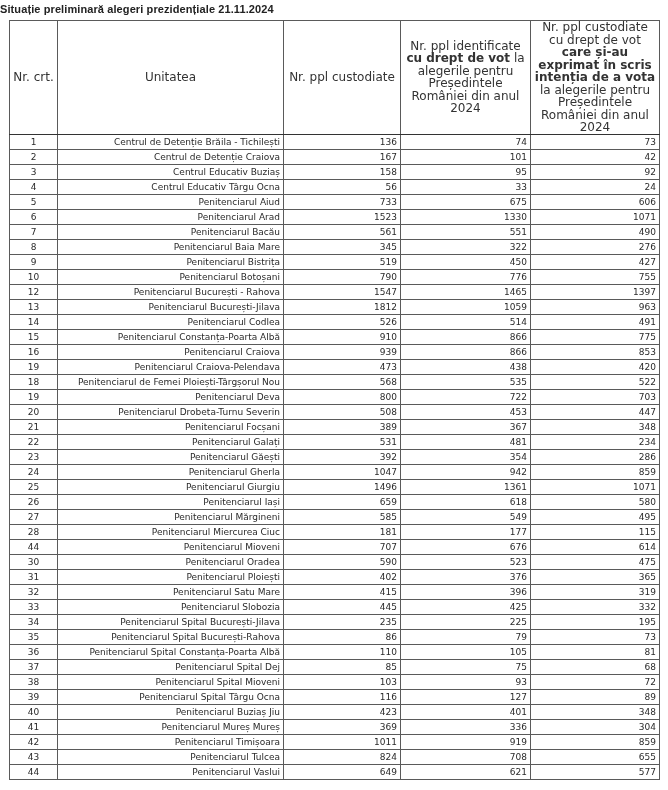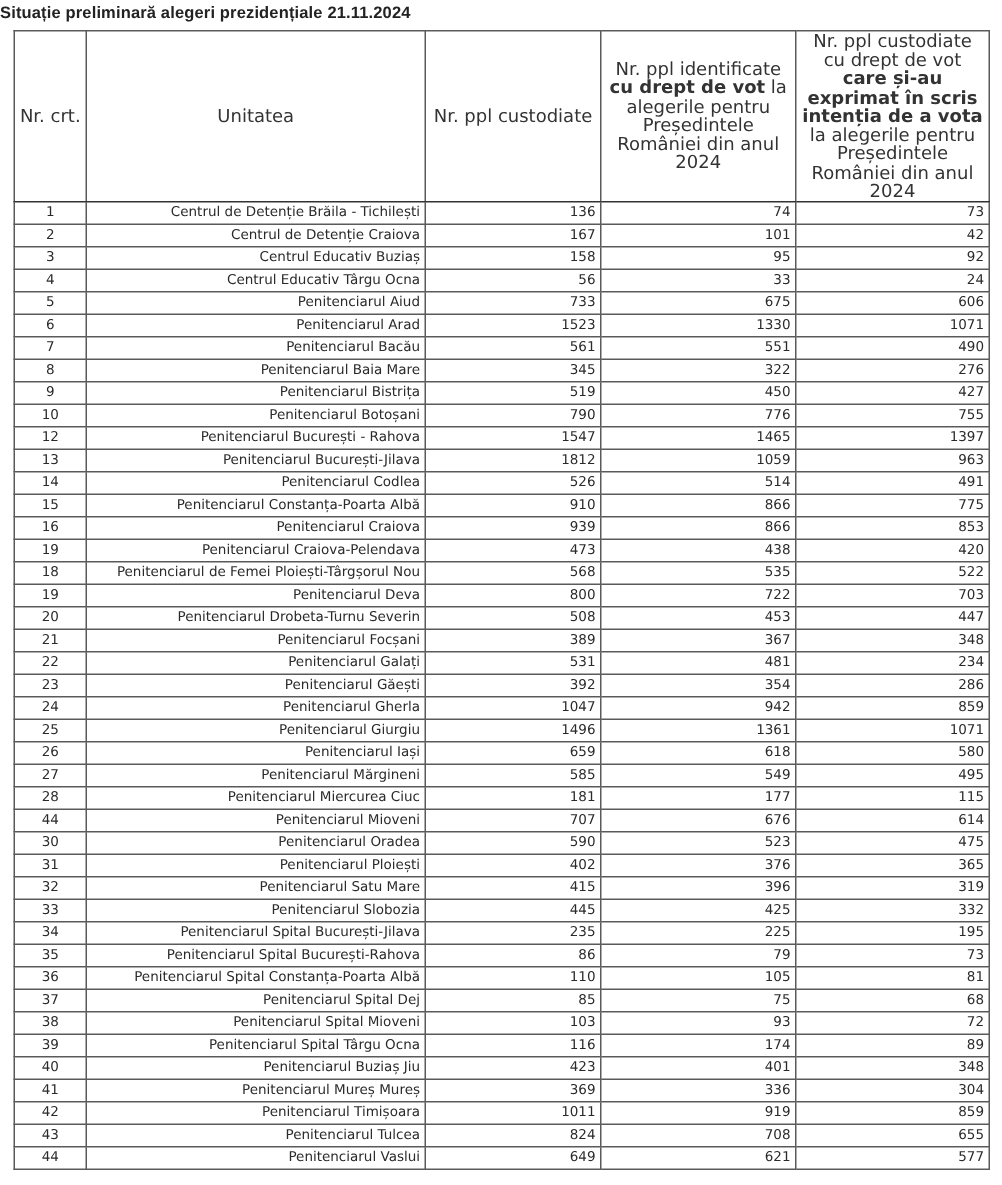--- a/index.html
+++ b/index.html
@@ -332,21 +332,21 @@
         <td class="nr">38</td>
         <td class="unit">Penitenciarul Spital Mioveni</td>
         <td class="num">103</td>
         <td class="num">93</td>
         <td class="num">72</td>
       </tr>
       <tr>
         <td class="nr">39</td>
         <td class="unit">Penitenciarul Spital Târgu Ocna</td>
         <td class="num">116</td>
-        <td class="num">174</td>
+        <td class="num">127</td>
         <td class="num">89</td>
       </tr>
       <tr>
         <td class="nr">40</td>
         <td class="unit">Penitenciarul Buziaș Jiu</td>
         <td class="num">423</td>
         <td class="num">401</td>
         <td class="num">348</td>
       </tr>
       <tr>

